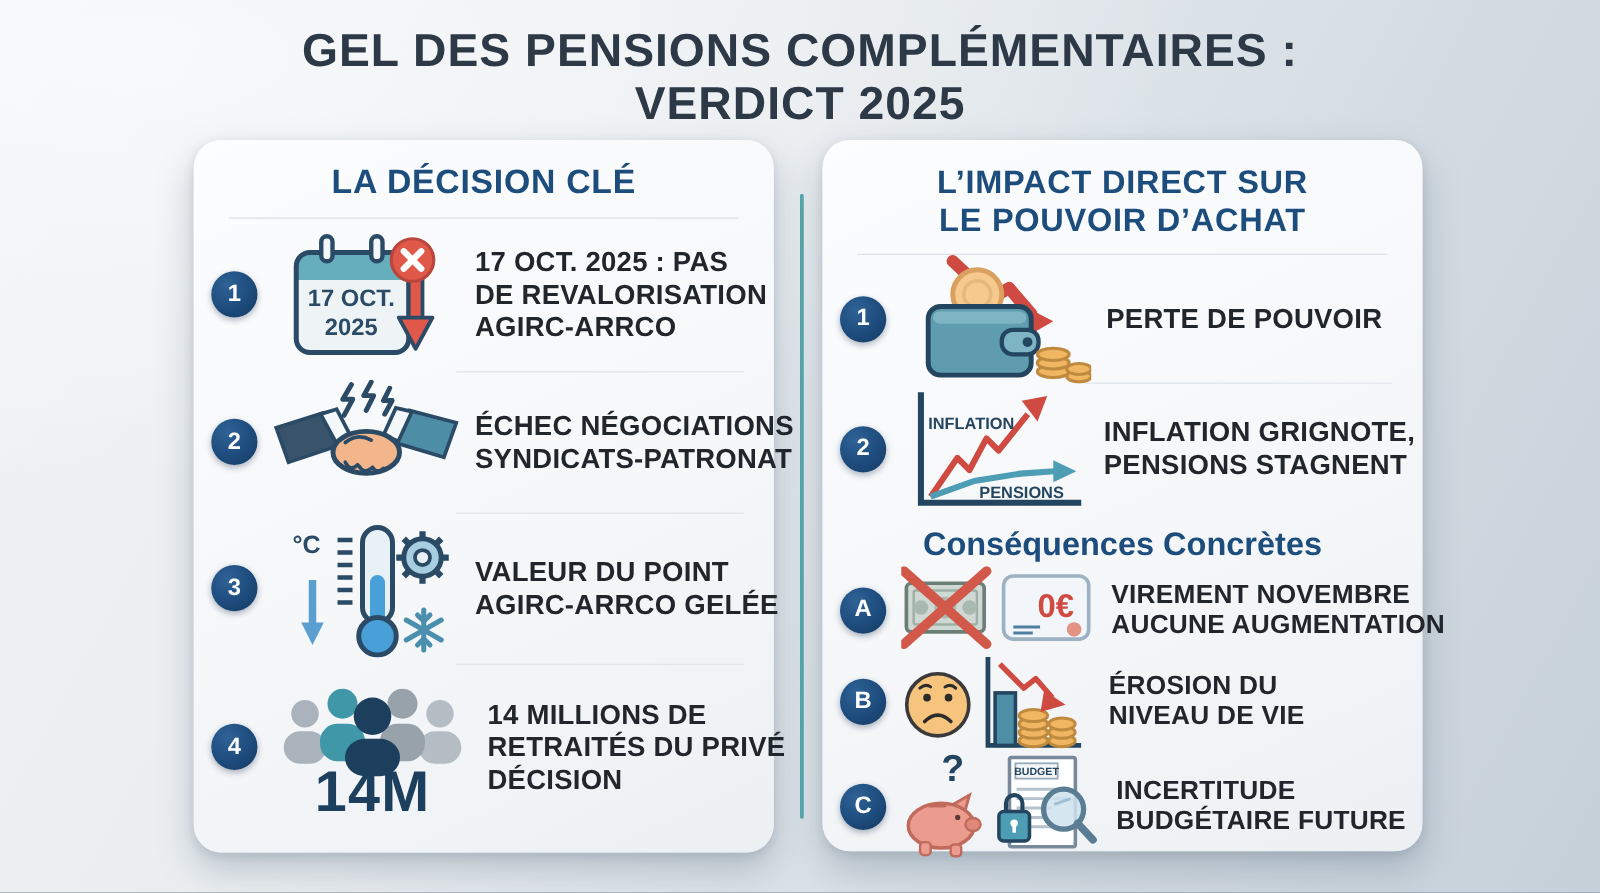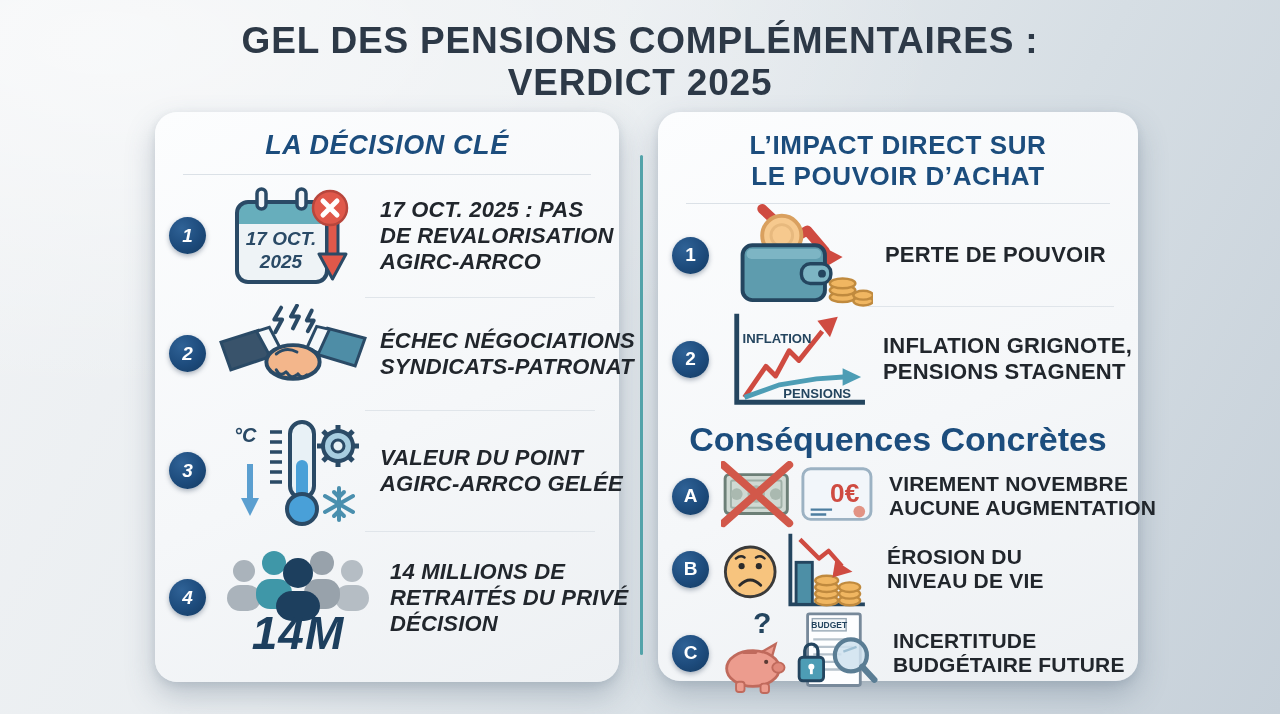--- a/index.html
+++ b/index.html
@@ -12,41 +12,41 @@
   }
   .main-title{
     position:absolute;top:20px;left:0;right:0;text-align:center;
     color:#2d3947;font-size:37px;font-weight:bold;line-height:1.14;letter-spacing:.8px;
   }
   .panel{
     position:absolute;top:112px;border-radius:22px;
     background:linear-gradient(155deg,#fcfdfe 0%,#f5f7f9 55%,#edf0f3 100%);
     box-shadow:0 14px 30px rgba(70,90,110,.28),0 3px 8px rgba(70,90,110,.14);
   }
-  .panel.left{left:155px;width:464px;height:570px;font-style:italic;}
+  .panel.left{left:155px;width:464px;height:570px;}
   .panel.right{left:658px;width:480px;height:569px;}
   .divider-v{position:absolute;left:640px;top:155px;width:3px;height:500px;border-radius:2px;background:#55a8ae;}
   .panel-header{
     text-align:center;color:#1c4d7d;font-weight:bold;font-size:27px;
     padding-top:18px;letter-spacing:.6px;line-height:1.18;
   }
   .panel.right .panel-header{font-size:26px;}
   .header-rule{height:1px;background:#dbe1e7;margin:12px 28px 0;}
   .row{display:flex;align-items:center;gap:12px;padding:0 18px 0 14px;}
   .badge{
     flex:0 0 37px;width:37px;height:37px;border-radius:50%;
     background:radial-gradient(circle at 35% 30%, #2f6296 0%, #1d4b7c 55%, #143a61 100%);
     color:#fff;font-weight:bold;font-size:19px;display:flex;align-items:center;justify-content:center;
     box-shadow:0 2px 5px rgba(20,40,70,.35);
   }
   .icon-box{flex:0 0 150px;display:flex;align-items:center;justify-content:center;}
   .itext{flex:1;color:#21262c;font-weight:bold;font-size:22px;line-height:1.18;letter-spacing:.2px;white-space:nowrap;}
   .itext span{display:block;}
   .sep{height:1px;background:#e0e5ea;margin:0 24px 0 210px;}
-  .subheader{text-align:center;color:#1c4d7d;font-weight:bold;font-size:34px;padding:9px 0 3px;}
+  .subheader{text-align:center;color:#1c4d7d;font-weight:bold;font-size:26px;padding:9px 0 3px;}
   .panel.right .itext.small{font-size:21px;}
 </style>
 </head>
 <body>
 
 <div class="stage">
 
   <div class="main-title">
     <div>GEL DES PENSIONS COMPLÉMENTAIRES :</div>
     <div>VERDICT 2025</div>

